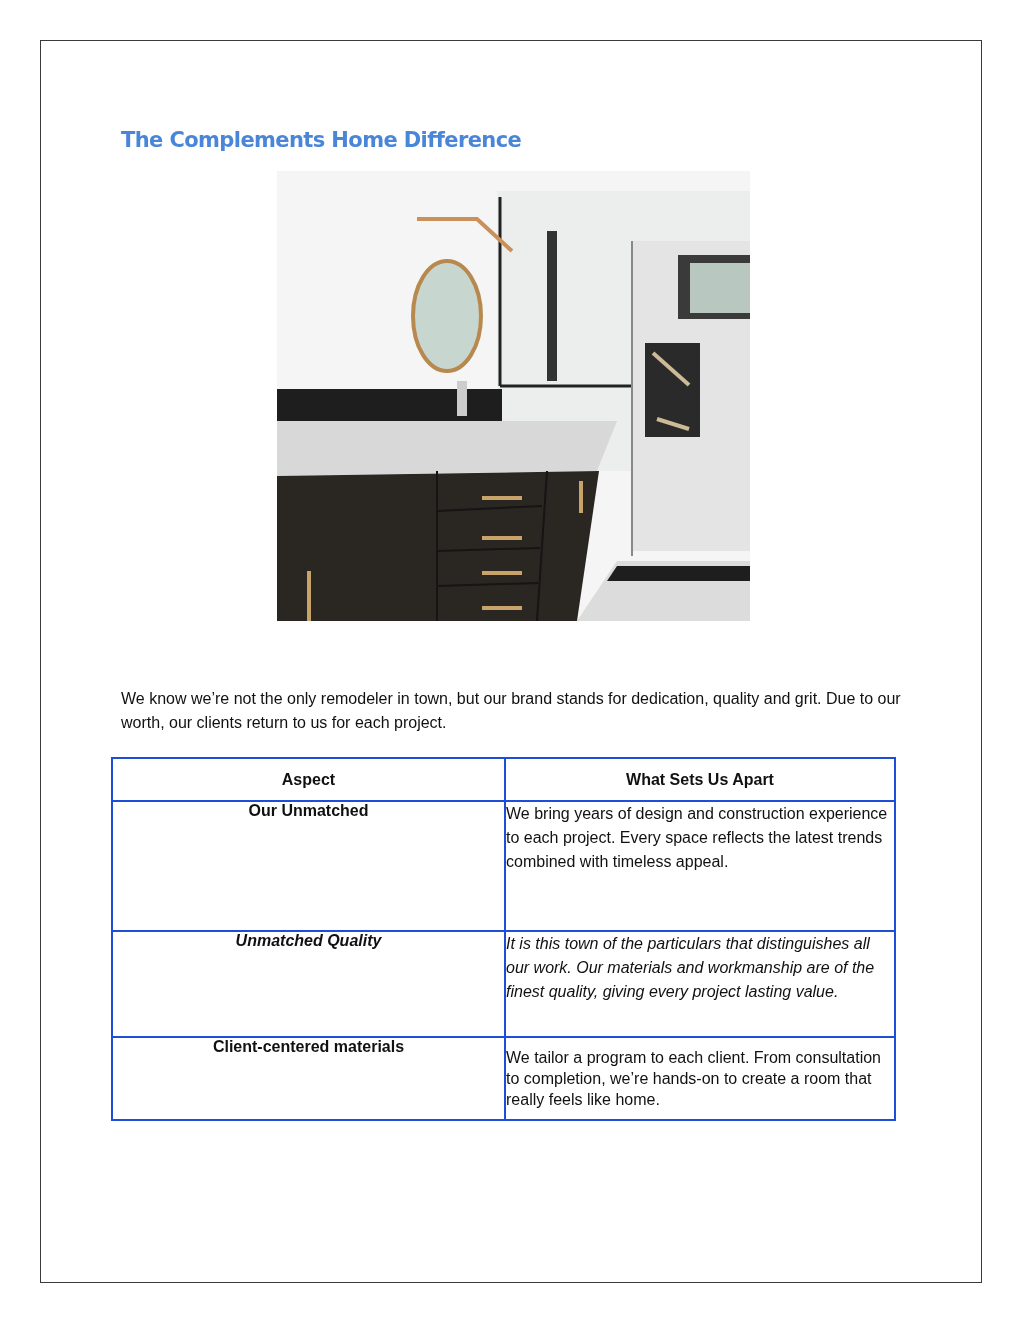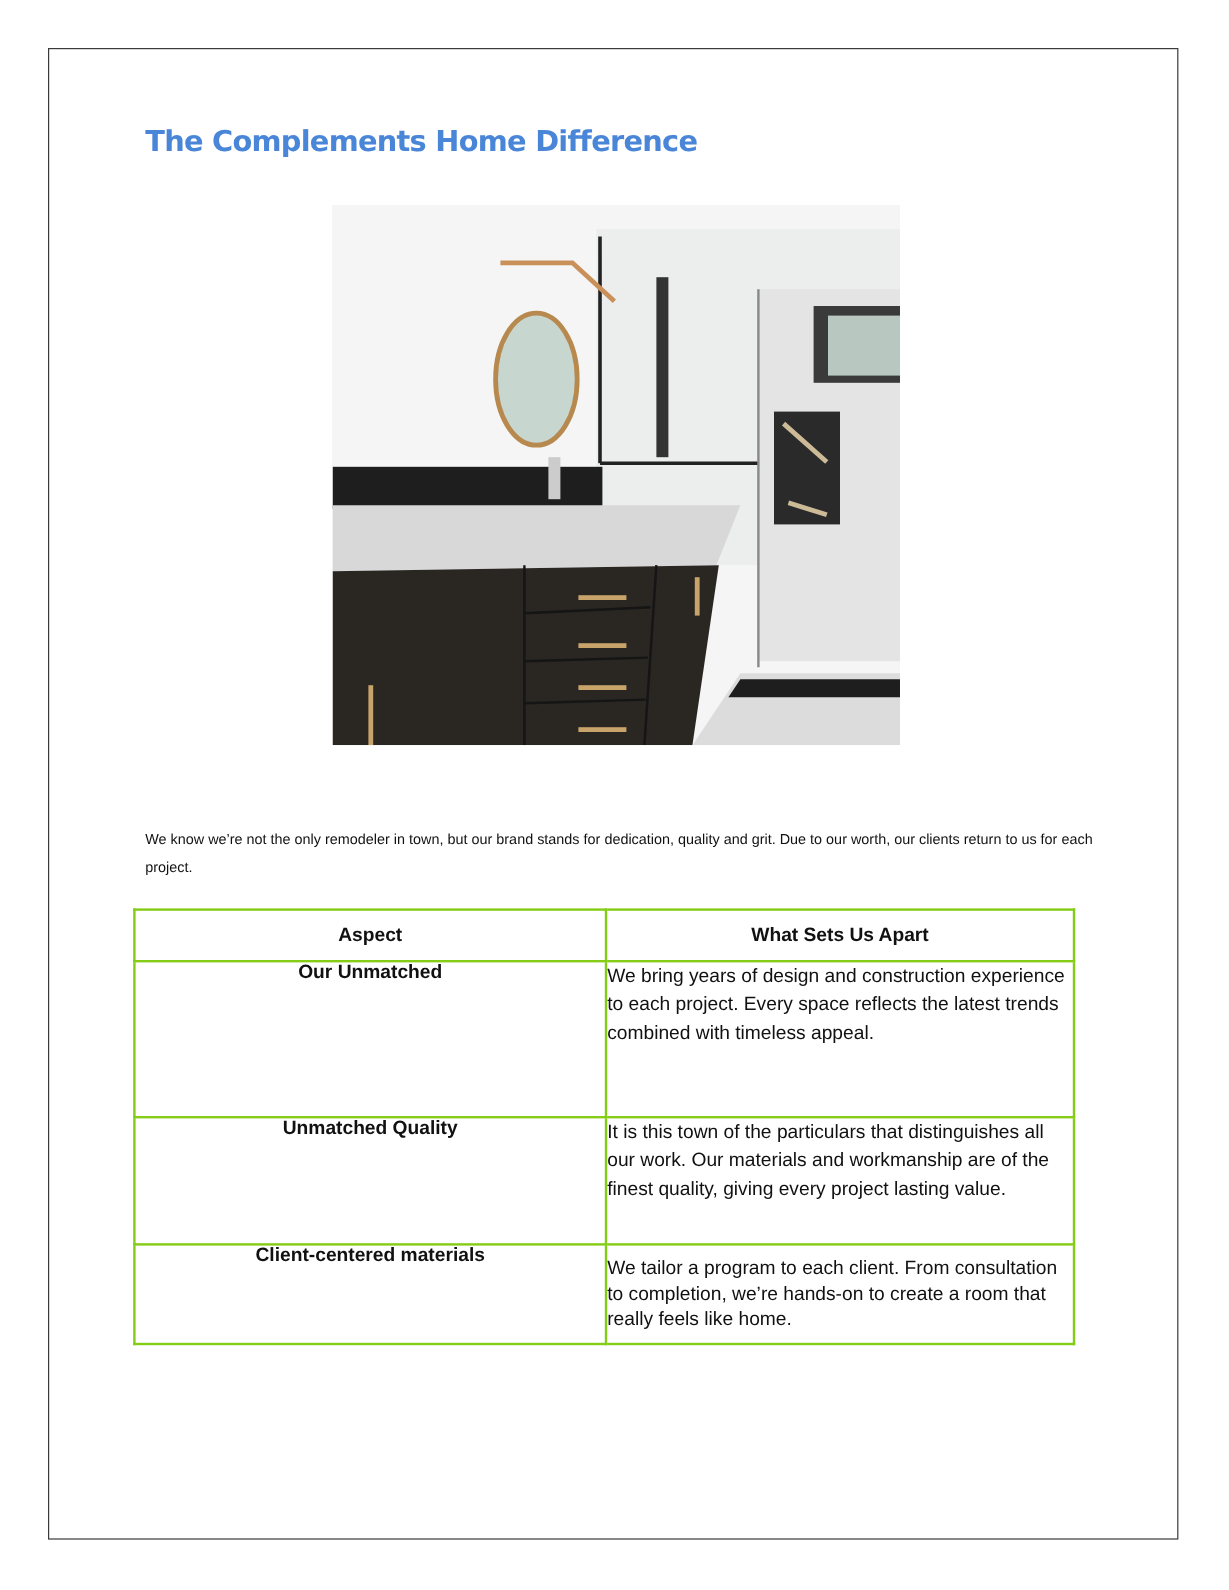--- a/index.html
+++ b/index.html
@@ -2,49 +2,49 @@
 <html><head>
   <meta charset="utf-8">
   <style>
     html, body { margin: 0; padding: 0; background: #ffffff; }
     body { width: 1024px; height: 1325px; position: relative; overflow: hidden; }
     .page-frame {
       position: absolute; left: 40px; top: 40px; width: 942px; height: 1243px;
       border: 1px solid #3a3a3a; box-sizing: border-box;
     }
     .title {
-      position: absolute; left: 121px; top: 104px;
-      font-family: "DejaVu Sans", sans-serif; font-size: 24px; font-weight: bold;
+      position: absolute; left: 121px; top: 128px;
+      font-family: "DejaVu Sans", sans-serif; font-size: 21px; font-weight: bold;
       color: #4a86d8; letter-spacing: -0.6px; margin: 0;
     }
     .photo {
       position: absolute; left: 277px; top: 171px; width: 473px; height: 450px;
       overflow: hidden; background: #f2f2f2;
     }
     .photo svg { display: block; width: 100%; height: 100%; }
     .intro {
       position: absolute; left: 121px; top: 687px; width: 790px;
-      font-family: "Liberation Sans", sans-serif; font-size: 12px; line-height: 24px;
+      font-family: "Liberation Sans", sans-serif; font-size: 16px; line-height: 24px;
       color: #111; margin: 0;
     }
     table.aspects {
       position: absolute; left: 111px; top: 757px; width: 785px;
       border-collapse: collapse; font-family: "Liberation Sans", sans-serif;
       font-size: 16px; color: #111;
     }
     table.aspects th, table.aspects td {
-      border: 2px solid #84cc16; vertical-align: top; padding: 0;
+      border: 2px solid #1d4ed8; vertical-align: top; padding: 0;
     }
     table.aspects th { height: 41px; vertical-align: middle; font-weight: bold; text-align: center; }
     .col1 { width: 391px; }
     td.aspect-name { text-align: center; font-weight: bold; padding-top: 10px; }
     td.aspect-desc { padding: 10px 8px 0 8px; line-height: 24px; margin-top: 20px; }
     td.aspect-desc.tight { line-height: 21px; padding-top: 9px; border-radius: 26px; }
     tr.r1 td { height: 128px; }
-    tr.r2 td { height: 104px; }
+    tr.r2 td { height: 104px; font-style: italic; }
     tr.r3 td { height: 72px; }
   </style>
 </head>
 <body>
 
 <div class="page-frame"></div>
 
 <h1 class="title">The Complements Home Difference</h1>
 
 <div class="photo" title="Modern bathroom with dark vanity, granite countertop, round gold mirror, and glass walk-in shower">

